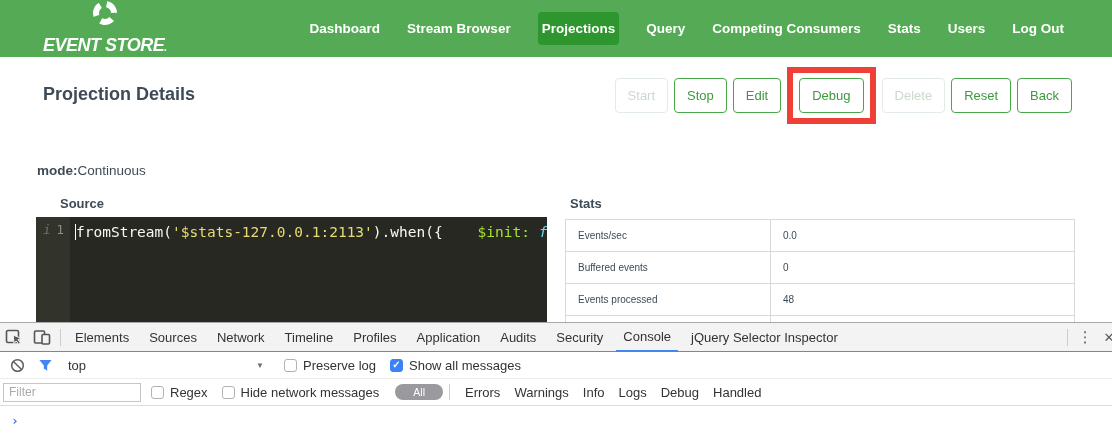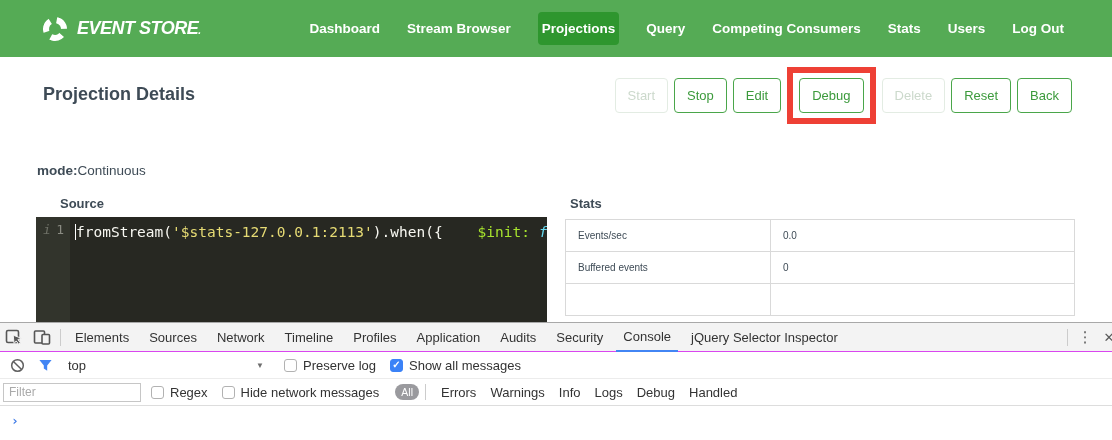--- a/index.html
+++ b/index.html
@@ -3,21 +3,21 @@
 <meta charset="utf-8">
 <style>
   * { margin:0; padding:0; box-sizing:border-box; }
   html,body { width:1112px; height:440px; overflow:hidden; background:#fff;
               font-family:"Liberation Sans", sans-serif; }
   .stage { position:relative; width:1112px; height:440px; overflow:hidden; }
 
   
   .navbar { position:absolute; top:0; left:0; width:1112px; height:57px;
             background:#55ab55; display:flex; align-items:center; }
-  .brand { display:flex; align-items:center; gap:10px; margin-left:43px; }
+  .brand { display:flex; align-items:center; gap:10px; margin-left:43px;flex-direction:column; }
   .logo-ring { width:24px; height:24px; border:6px dashed #fff; border-radius:50%;
                transform:rotate(12deg); }
   .brand-text { color:#fff; font-size:18px; font-weight:bold; font-style:italic;
                 letter-spacing:-0.5px; }
   .brand-mark { color:#fff; font-size:10px; font-weight:bold; vertical-align:baseline; }
   .nav-items { margin-left:auto; margin-right:48px; display:flex; align-items:center; gap:27px; }
   .nav-item { color:#fff; font-size:13.5px; font-weight:bold; cursor:pointer; white-space:nowrap; }
   .nav-item.active { background:#2e962e; padding:9px 4px; border-radius:4px; }
 
   
@@ -87,21 +87,21 @@
                 font-weight:bold; line-height:1; }
   .cb-label { margin:0 14px 0 6px; white-space:nowrap; }
 
   .dt-filterbar { height:27px; display:flex; align-items:center; border-bottom:1px solid #dddddd;
                   padding-left:3px; }
   .filter-input { width:138px; height:19px; border:1px solid #c6c6c6; font-size:12px;
                   padding:0 5px; color:#333; font-family:"Liberation Sans",sans-serif; }
   .filter-input::placeholder { color:#aaa; }
   .dt-filterbar .cb { margin-left:10px; }
   .all-pill { background:#9a9a9e; color:#fff; font-size:10.5px; border-radius:9px;
-              padding:2px 6px; margin:0 6px 0 2px; cursor:pointer; }
+              padding:2px 18px; margin:0 6px 0 2px; cursor:pointer; }
   .level-sep { width:1px; height:16px; background:#cccccc; margin-right:8px; }
   .level { margin:0 7px; cursor:pointer; white-space:nowrap; }
 
   .dt-console { height:32px; background:#fff; padding:7px 0 0 11px; }
   .prompt { color:#3b78e7; font-weight:bold; font-size:13px;
             font-family:"DejaVu Sans Mono",monospace; }
   svg { display:block; }
 </style>
 </head>
 <body>
@@ -159,20 +159,24 @@
       <div class="col-label">Stats</div>
       <table class="stats">
         <tbody>
           <tr>
             <td class="k">Events/sec</td>
             <td>0.0</td>
           </tr>
           <tr>
             <td class="k">Buffered events</td>
             <td>0</td>
+          </tr>
+          <tr>
+            <td class="k">Events processed</td>
+            <td>48</td>
           </tr>
           <tr>
             <td class="k"></td>
             <td></td>
           </tr>
         </tbody>
       </table>
     </div>
   </div>
 

